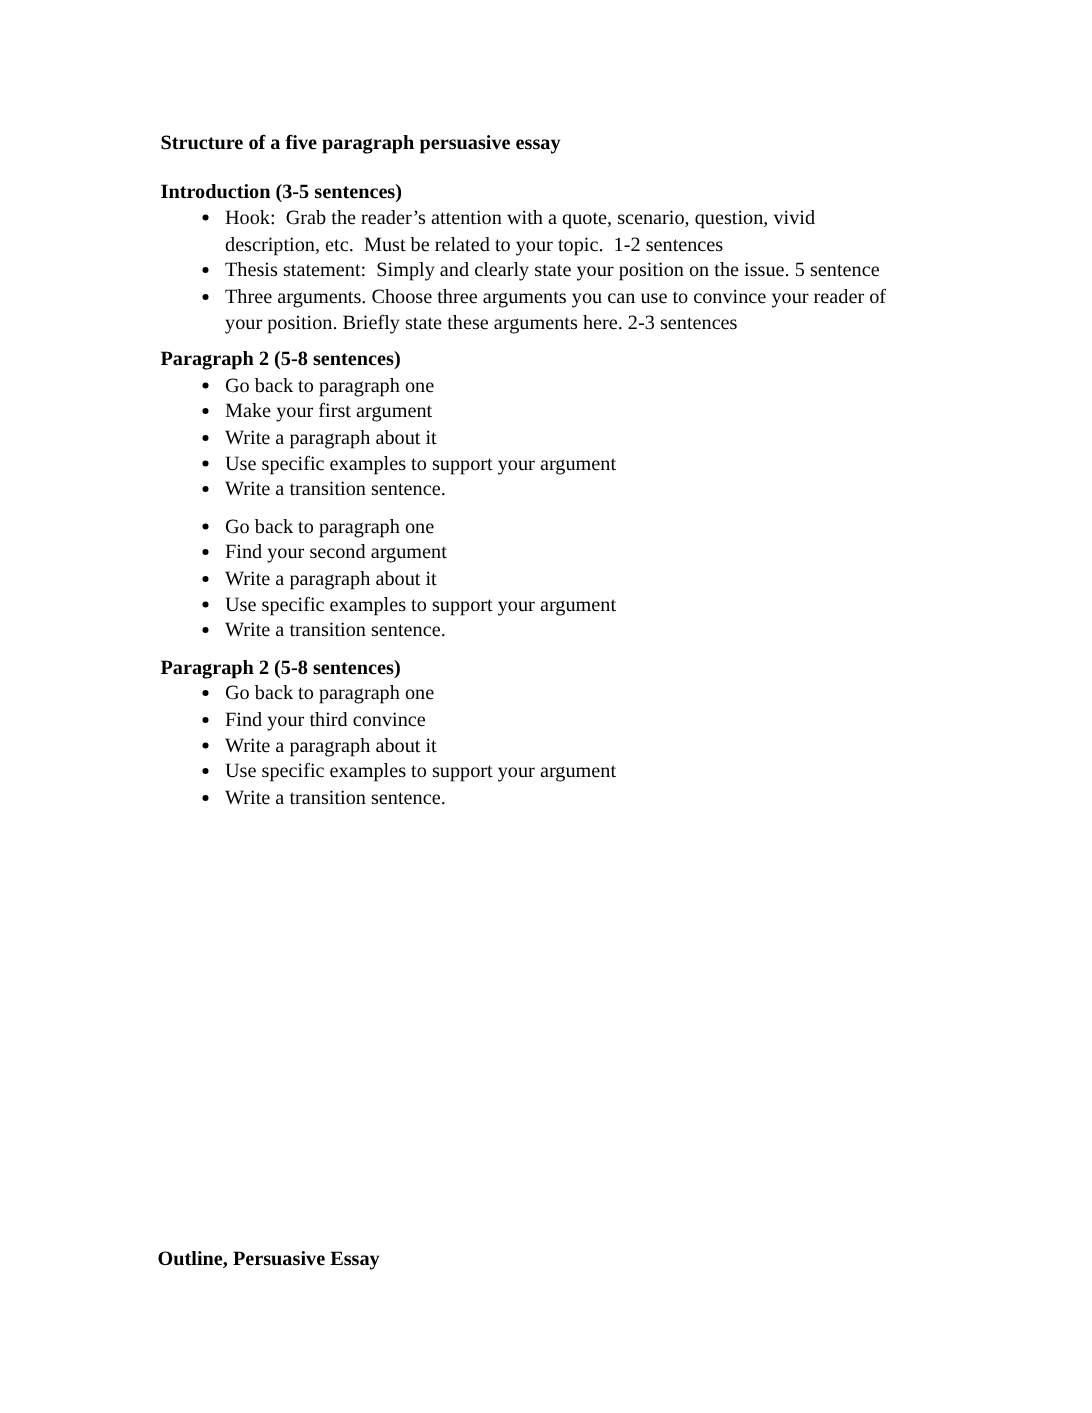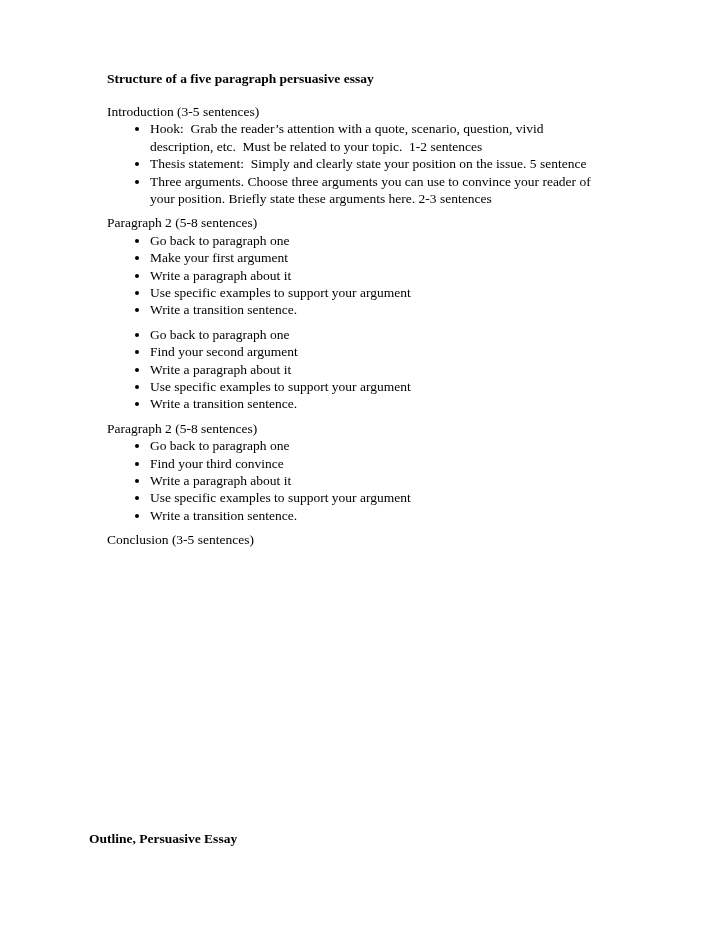--- a/index.html
+++ b/index.html
@@ -14,44 +14,44 @@
     background: #ffffff;
     color: #000000;
     font-family: "Liberation Serif", "DejaVu Serif", serif;
     font-size: 13.5px;
     line-height: 17.4px;
     overflow: hidden;
   }
   .content {
     position: absolute;
     left: 107px;
-    top: 70px;
+    top: 86px;
     width: 528px;
   }
   .doc-title {
     font-weight: bold;
     margin: 0 0 15.5px 0;
   }
   .doc-section + .doc-section {
     margin-top: 7px;
   }
   .section-heading {
-    font-weight: normal;
+    font-weight: bold;
   }
   .bullet-list {
     margin: 0;
     padding: 0 0 0 43px;
     list-style: disc outside;
   }
   .bullet-item {
     white-space: pre-wrap;
   }
   .doc-footer {
     position: absolute;
-    left: 89px;
+    left: 105px;
     top: 830px;
     font-weight: bold;
   }
 </style>
 </head>
 <body>
 
 <div class="page">
   <div class="content">
     <div class="doc-title">Structure of a five paragraph persuasive essay</div>
@@ -89,18 +89,17 @@
           <div class="section-heading">Paragraph 2 (5-8 sentences)</div>
           <ul class="bullet-list">
             <li class="bullet-item">Go back to paragraph one</li>
             <li class="bullet-item">Find your third convince</li>
             <li class="bullet-item">Write a paragraph about it</li>
             <li class="bullet-item">Use specific examples to support your argument</li>
             <li class="bullet-item">Write a transition sentence.</li>
           </ul>
         </div>
         <div class="doc-section">
-          <div class="section-heading">Conclusion (3-5 sentences)</div>
         </div>
       </div>
   </div>
   <div class="doc-footer">Outline, Persuasive Essay</div>
 </div>
 
 </body></html>

